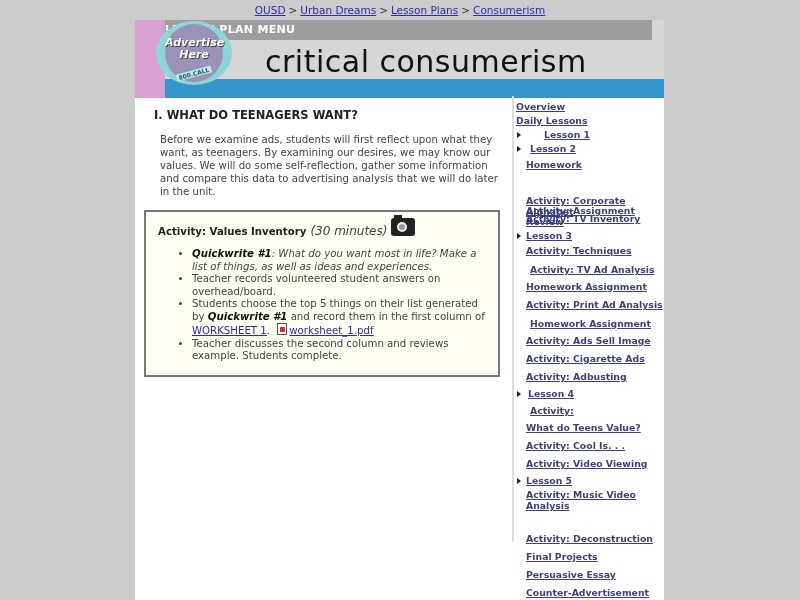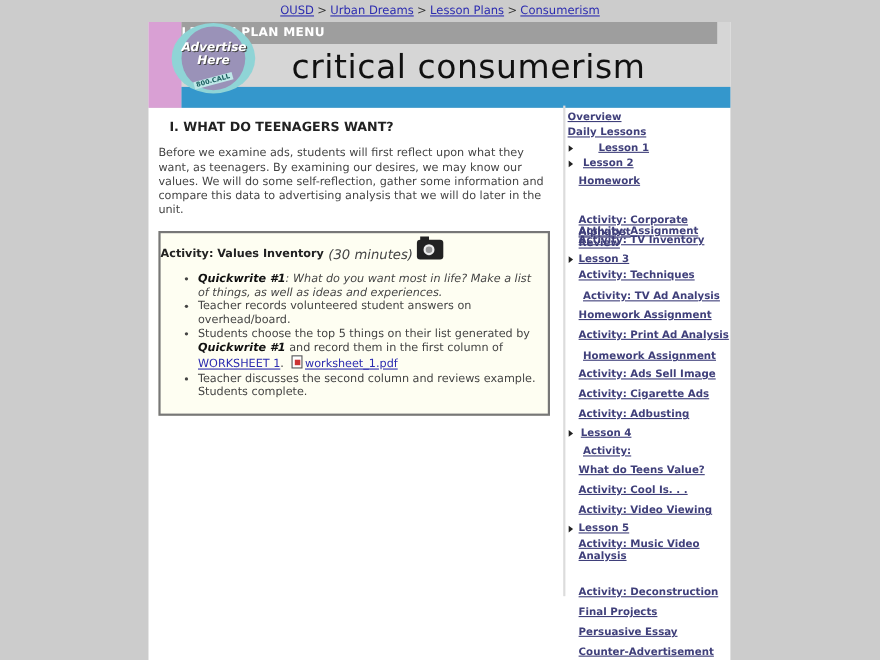--- a/index.html
+++ b/index.html
@@ -12,22 +12,22 @@
     .banner { position: relative; height: 78px; background: #d6d6d6; }
     .banner .pink { position: absolute; left: 0; top: 0; width: 30px; height: 78px; background: #d9a0d4; }
     .banner .menu-bar { position: absolute; left: 30px; top: 0; right: 12px; height: 20px; background: #9e9e9e; color: #fff; font-size: 11px; line-height: 20px; font-weight: bold; letter-spacing: 0.3px; }
     .banner .blue-bar { position: absolute; left: 30px; top: 59px; right: 0; height: 19px; background: #3497cc; }
     .banner .title { position: absolute; left: 130px; top: 24px; font-size: 30px; color: #111; font-family: "DejaVu Sans", sans-serif; letter-spacing: 0.5px; }
     .logo { position: absolute; left: 21px; top: 1px; width: 76px; height: 64px; border-radius: 50%; background: #8fd4d6; display: flex; align-items: center; justify-content: center; }
     .logo-inner { width: 58px; height: 58px; border-radius: 50%; background: #9a92b8; color: #fff; font-style: italic; font-weight: bold; font-size: 11px; text-align: center; line-height: 12px; padding-top: 13px; text-shadow: 1px 1px 0 #444; }
     .logo-strip { position: absolute; bottom: 8px; left: 20px; font-size: 6px; color: #1a5e5e; font-weight: bold; transform: rotate(-15deg); background: #bfe8e8; padding: 0 2px; }
     .content { position: absolute; left: 0; top: 78px; width: 372px; padding: 8px 7px; }
     .content h1 { font-size: 11.5px; font-weight: bold; color: #222; margin: 2px 0 11px 12px; }
-    .content p.intro { font-size: 10.2px; line-height: 13px; color: #444; margin-left: 2px; }
-    .activity { margin: 12px 0 0 2px; width: 356px; background: #fefef2; border: 2px solid #777; padding: 10px 8px 12px 0; }
+    .content p.intro { font-size: 10.2px; line-height: 13px; color: #444; margin-left: 18px; }
+    .activity { margin: 12px 0 0 2px; width: 356px; background: #fefef2; border: 2px solid #777; padding: 10px 8px 12px 12px; }
     .activity-head { font-size: 10.2px; font-weight: bold; color: #222; display: flex; align-items: center; }
     .activity-head .dur { font-weight: normal; font-style: italic; font-size: 12px; color: #444; margin-left: 4px; }
     .camera { display: inline-block; width: 24px; height: 18px; background: #222; border-radius: 3px; margin-left: 4px; position: relative; top: -4px; }
     .camera::before { content: ""; position: absolute; left: 6px; top: 4px; width: 10px; height: 10px; border-radius: 50%; background: #999; border: 2px solid #eee; box-sizing: border-box; }
     .camera::after { content: ""; position: absolute; left: 3px; top: -3px; width: 8px; height: 4px; background: #222; }
     .activity ul { margin: 8px 0 0 34px; font-size: 10.2px; line-height: 12.5px; color: #444; }
     .activity li { margin-bottom: 0; }
     .activity li .qw { font-weight: bold; font-style: italic; color: #111; }
     .activity li .it { font-style: italic; }
     .activity a { color: #2b2bb0; text-decoration: underline; }

